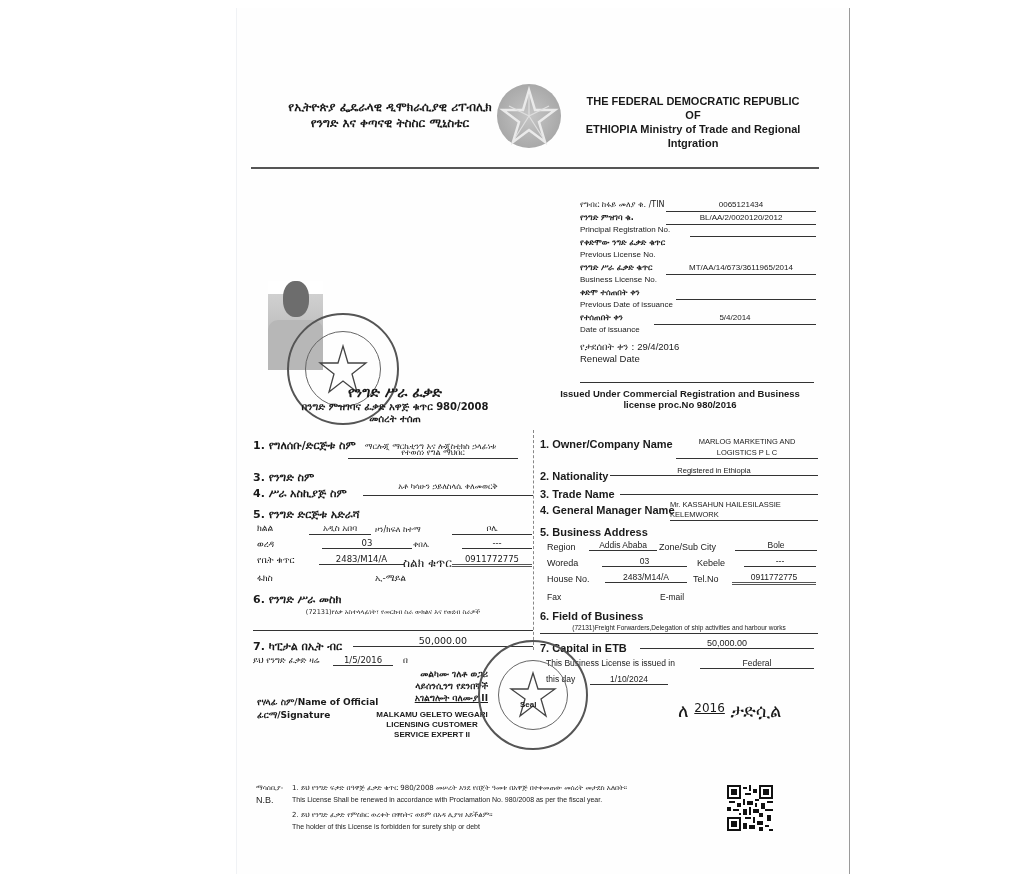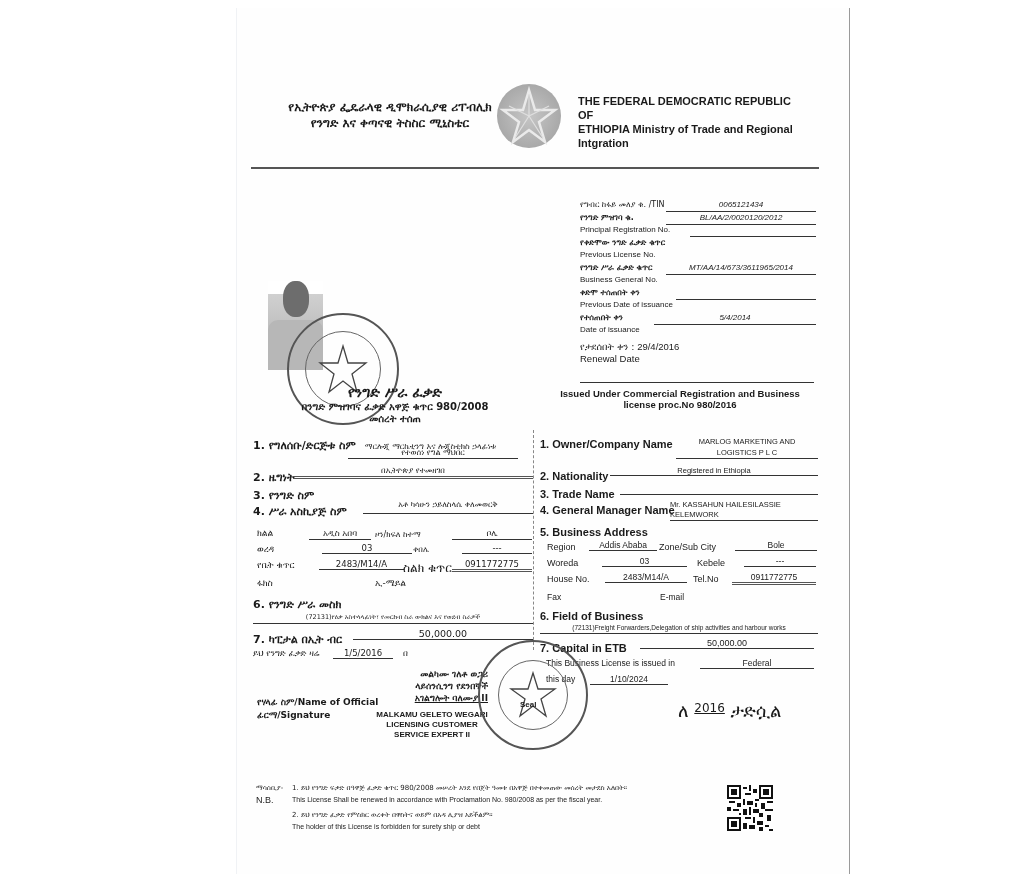--- a/index.html
+++ b/index.html
@@ -1,27 +1,27 @@
 <!DOCTYPE html>
 <html><head>
 <meta charset="utf-8">
 <style>
   html,body{margin:0;padding:0;background:#ffffff;}
   body{width:1021px;height:874px;position:relative;overflow:hidden;font-family:"Liberation Sans","DejaVu Sans",sans-serif;color:#1a1a1a;}
   .page{position:absolute;left:236px;top:8px;width:612px;height:866px;background:#fefefe;border-left:1px solid #f0f2f5;border-right:1px solid #9a9a9a;}
   .abs{position:absolute;}
   .am{font-family:"DejaVu Sans",sans-serif;}
   .hdr-am{left:265px;top:99px;width:250px;font-size:12px;font-weight:bold;text-align:center;line-height:16px;}
-  .hdr-en{left:578px;top:94px;width:230px;font-size:11px;font-weight:bold;text-align:left;line-height:14px;}
+  .hdr-en{left:578px;top:94px;width:230px;font-size:11px;font-weight:bold;text-align:center;line-height:14px;}
   .emblem{left:497px;top:84px;width:64px;height:64px;border-radius:50%;background:radial-gradient(circle,#c6c6c6 0%,#a9a9a9 70%,#9a9a9a 100%);}
   .hline{left:251px;top:167px;width:568px;height:2px;background:#555;}
   .rmeta{left:580px;top:200px;width:240px;font-size:8px;}
   .mrow{position:relative;height:12.5px;}
   .mrow .lbl{position:absolute;left:0;top:0;white-space:nowrap;}
-  .mrow .val{position:absolute;left:86px;right:4px;top:0;text-align:center;border-bottom:1px solid #333;height:11px;font-style:italic;}
+  .mrow .val{position:absolute;left:86px;right:4px;top:0;text-align:center;border-bottom:1px solid #333;height:11px;}
   .photo{left:268px;top:281px;width:55px;height:89px;background:linear-gradient(180deg,#ffffff 0%,#ffffff 15%,#d0d0d0 15%,#bdbdbd 60%,#a8a8a8 100%);}
   .head-shape{left:283px;top:281px;width:26px;height:36px;border-radius:45%;background:#6d6d6d;}
   .body-shape{left:268px;top:320px;width:55px;height:50px;background:#b7b7b7;border-radius:10px 10px 0 0;}
   .stamp{border:2px solid #555;border-radius:50%;}
   .stamp .ring{position:absolute;border:1px solid #666;border-radius:50%;}
   .title-am{left:265px;top:384px;width:260px;text-align:center;font-weight:bold;}
   .bl-title{left:550px;top:385px;width:260px;text-align:center;font-weight:bold;}
   .col-l{left:253px;width:280px;}
   .col-r{left:540px;width:278px;}
   .sec{font-size:11px;font-weight:bold;}
@@ -77,21 +77,21 @@
     <span class="lbl am" style="font-weight:bold">የቀድሞው ንግድ ፈቃድ ቁጥር</span>
   </div>
   <div class="mrow">
     <span class="lbl">Previous  License  No.</span>
   </div>
   <div class="mrow">
     <span class="lbl am" style="font-weight:bold">የንግድ ሥራ ፈቃድ ቁጥር</span>
     <span class="val">MT/AA/14/673/3611965/2014</span>
   </div>
   <div class="mrow">
-    <span class="lbl">Business General  No.</span>
+    <span class="lbl">Business License  No.</span>
   </div>
   <div class="mrow">
     <span class="lbl am" style="font-weight:bold">ቀድሞ ተሰጠበት ቀን</span>
     <span class="val" style="left:96px"></span>
   </div>
   <div class="mrow">
     <span class="lbl">Previous  Date of issuance</span>
   </div>
   <div class="mrow">
     <span class="lbl am" style="font-weight:bold">የተሰጠበት ቀን</span>
@@ -131,49 +131,46 @@
 </div>
 
 <div class="abs divider"></div>
 
 <div class="abs col-l am" style="top:434px">
   <div style="position:relative;height:32px">
     <span class="sec">1. የግለሰቡ/ድርጅቱ ስም</span>
     <span class="small" style="margin-left:4px">ማርሎጂ ማርኬቲንግ እና ሎጂስቲክስ ኃላፊነቱ</span>
     <div class="small fline" style="position:absolute;left:95px;right:15px;top:14px;text-align:center">የተወሰነ የግል ማህበር</div>
   </div>
-  <div style="position:relative;height:18px">
-    <span class="sec">2. ዜግነት</span>
-    <span class="small dbl" style="position:absolute;left:40px;right:0;top:0;text-align:center">በኢትዮጵያ የተመዘገበ</span>
-  </div>
   <div style="height:16px">
     <span class="sec">3. የንግድ ስም</span>
   </div>
   <div style="position:relative;height:26px">
     <span class="sec">4. ሥራ አስኪያጅ ስም</span>
     <span class="small fline" style="position:absolute;left:110px;right:0;top:0;text-align:center;padding-bottom:3px">አቶ ካሳሁን ኃይለስላሴ ቀለመወርቅ</span>
   </div>
+  <div class="sec">5. የንግድ ድርጅቱ አድራሻ</div>
   <div class="addr" style="position:relative;height:70px;margin-left:4px">
     <span class="abs" style="left:0;top:2px">ክልል</span>
     <span class="abs fline sv" style="left:52px;top:2px;width:62px">አዲስ አበባ</span>
     <span class="abs" style="left:118px;top:4px;font-size:8px">ዞን/ክፍለ ከተማ</span>
     <span class="abs fline sv" style="left:195px;top:2px;width:80px">ቦሌ</span>
     <span class="abs" style="left:0;top:18px">ወረዳ</span>
     <span class="abs fline sv" style="left:65px;top:17px;width:90px">03</span>
     <span class="abs" style="left:156px;top:19px;font-size:8px">ቀበሌ</span>
     <span class="abs fline sv" style="left:205px;top:17px;width:70px">---</span>
     <span class="abs" style="left:0;top:34px">የቤት ቁጥር</span>
     <span class="abs fline sv" style="left:62px;top:33px;width:85px">2483/M14/A</span>
     <span class="abs" style="left:146px;top:35px;font-size:12px">ስልክ ቁጥር</span>
     <span class="abs dbl sv" style="left:195px;top:33px;width:80px">0911772775</span>
     <span class="abs" style="left:0;top:52px">ፋክስ</span>
     <span class="abs" style="left:118px;top:52px">ኢ-ሜይል</span>
   </div>
   <div class="sec" style="margin-top:2px">6. የንግድ ሥራ መስክ</div>
-  <div class="fline" style="font-size:6.5px;text-align:center;padding:2px 0 2px">(72131)የዕቃ አስተላላፊነት፣ የመርከብ ስራ ውክልና እና የወደብ ስራዎች</div>
+  <div class="fline" style="font-size:6.5px;text-align:center;padding:2px 0 14px">(72131)የዕቃ አስተላላፊነት፣ የመርከብ ስራ ውክልና እና የወደብ ስራዎች</div>
   <div style="position:relative;height:20px;margin-top:4px">
     <span class="sec">7. ካፒታል በኢት ብር</span>
     <span class="fline" style="position:absolute;left:100px;right:0;top:0;text-align:center;font-size:9.5px">50,000.00</span>
   </div>
   <div style="position:relative;height:18px;font-size:8.5px">
     <span>ይህ የንግድ ፈቃድ ዛሬ</span>
     <span class="fline" style="position:absolute;left:80px;width:60px;top:0;text-align:center">1/5/2016</span>
     <span style="position:absolute;left:150px;top:0">በ</span>
   </div>
 </div>

